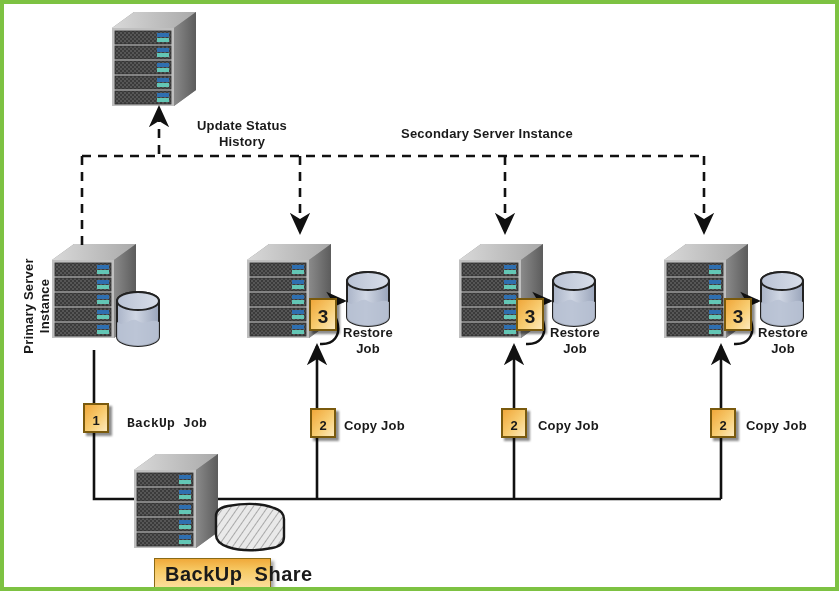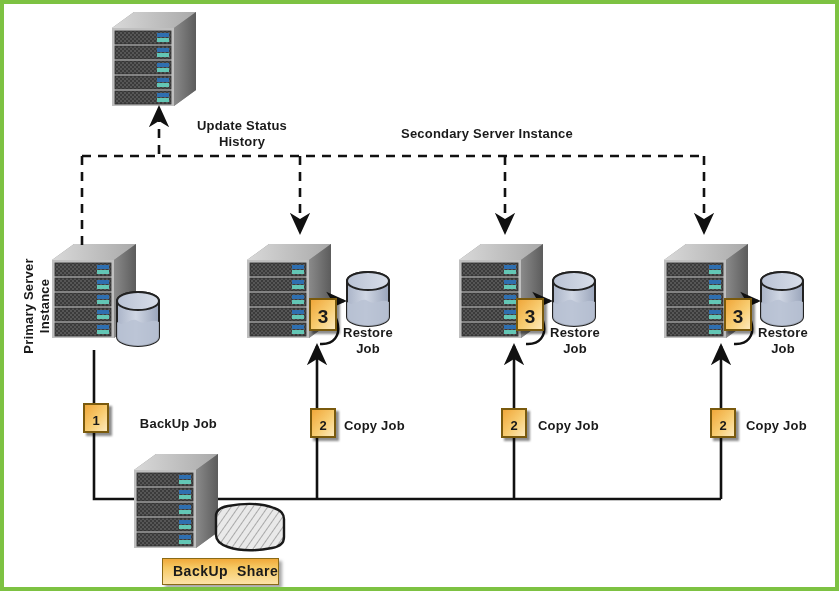--- a/index.html
+++ b/index.html
@@ -24,30 +24,29 @@
     white-space:pre;
     text-align:center;
   }
   .vert{
     transform:rotate(-90deg);
     transform-origin:50% 50%;
   }
   .sharelabel{
     position:absolute;
     font-weight:bold;
-    font-size:14px;
+    font-size:20px;
     color:#1a1a1a;
     text-align:center;
     padding:4px 10px 5px 10px;
     border:1px solid #8a6a16;
     background:linear-gradient(180deg,#f0a93a 0%,#f6c964 35%,#fde3a8 100%);
     box-shadow:3px 3px 3px rgba(0,0,0,0.35);
     white-space:pre;
     letter-spacing:0.5px;
-    margin-left:8px;
   }
 </style>
 </head>
 <body>
 
 <div id="stage">
 
   <svg id="svgroot" viewBox="0 0 839 591">
     <defs>
       <linearGradient id="gTop" x1="0" y1="0" x2="1" y2="0">
@@ -322,21 +321,21 @@
 
 
   <div class="lbl" style="left:388px;top:122px;width:190px;">Secondary Server Instance</div>
 
   <div class="lbl" style="left: 168px; top: 114px; width: 140px; white-space: pre-line;">Update Status
 History</div>
 
   <div class="lbl vert" style="left: -32px; top: 286px; width: 130px; white-space: pre-line;">Primary Server
 Instance</div>
 
-  <div class="lbl" style="left:113px;top:412px;width:100px;text-align:right;">BackUp Job</div>
+  <div class="lbl" style="left:113px;top:412px;width:100px;text-align:center;font-family:Liberation Mono, monospace;">BackUp Job</div>
 
   <div class="lbl" style="left:340px;top:414px;width:90px;text-align:left;">Copy Job</div>
   <div class="lbl" style="left:534px;top:414px;width:90px;text-align:left;">Copy Job</div>
   <div class="lbl" style="left:742px;top:414px;width:90px;text-align:left;">Copy Job</div>
 
   <div class="lbl" style="left: 330px; top: 321px; width: 68px; white-space: pre-line;">Restore
 Job</div>
   <div class="lbl" style="left: 537px; top: 321px; width: 68px; white-space: pre-line;">Restore
 Job</div>
   <div class="lbl" style="left: 745px; top: 321px; width: 68px; white-space: pre-line;">Restore

